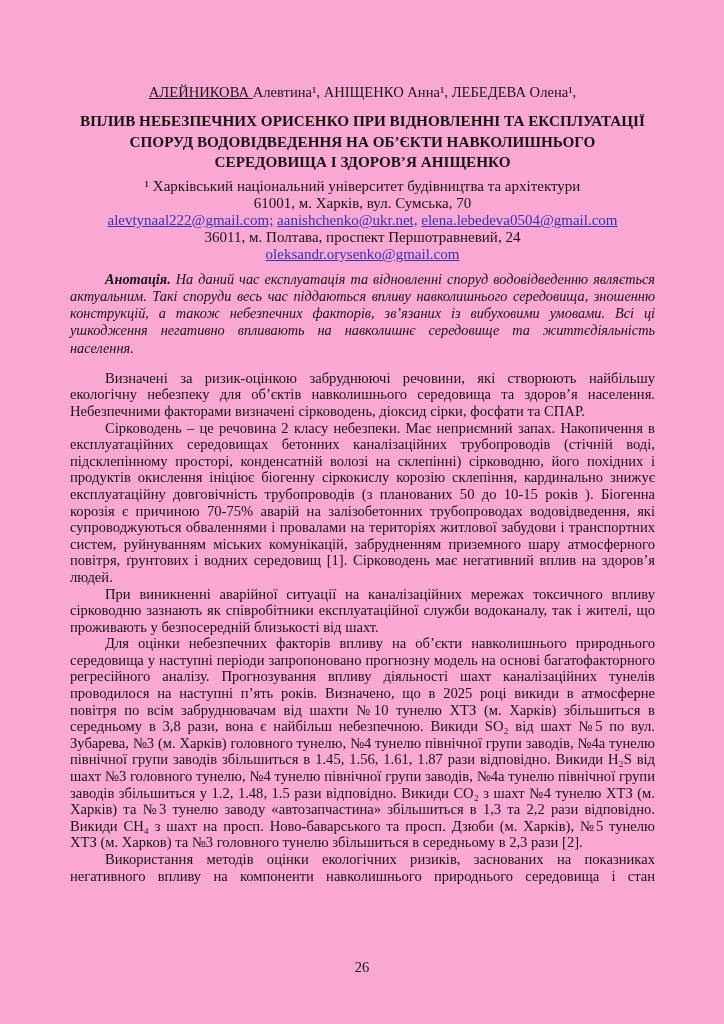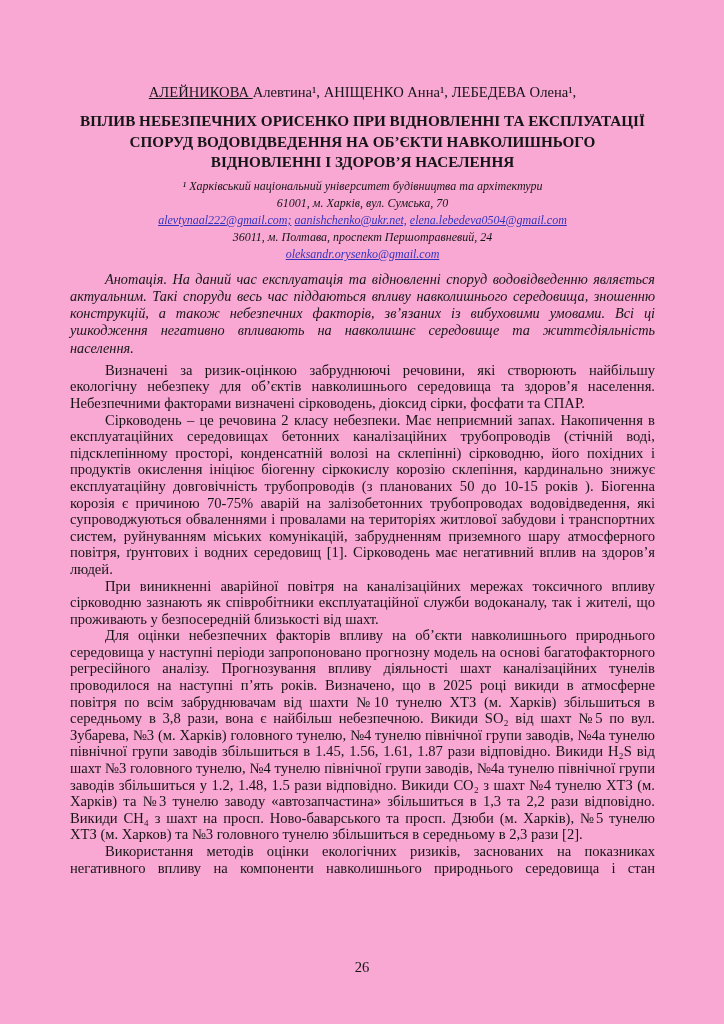--- a/index.html
+++ b/index.html
@@ -21,43 +21,42 @@
 
   .title {
     margin-top: 10px;
     font-weight: bold;
     font-size: 15.2px;
     line-height: 20.6px;
   }
 
   .affil {
     margin-top: 5px;
-    font-style: italic;
-    font-size: 12px;
+    font-size: 15px;
     line-height: 17px;
   }
   a.link {
     color: #3333bb;
     text-decoration: underline;
     cursor: pointer;
     text-align: center;
   }
 
   .abstract {
     margin-top: 8px;
     font-style: italic;
     font-size: 14.3px;
     line-height: 17.2px;
     text-align: justify;
     text-indent: 35px;
   }
-  .abstract .label { font-weight: normal; }
+  .abstract .label { font-weight: bold; }
 
   .bodytext {
-    margin-top: 5px;
+    margin-top: 13px;
     font-size: 14.6px;
     line-height: 16.6px;
     text-align: justify;
   }
   .bodytext p { margin: 0; text-indent: 35px; }
   .bodytext p.continued { text-align-last: justify; }
 
   .pagenum {
     position: absolute;
     left: 0; right: 0;
@@ -73,21 +72,21 @@
 <div class="page">
   <div class="content">
 
     <div class="authors center">
       <div><span class="uline">АЛЕЙНИКОВА </span><span>Алевтина¹, АНІЩЕНКО Анна¹, ЛЕБЕДЕВА Олена¹,</span></div>
     </div>
 
     <div class="title center">
       <div>ВПЛИВ НЕБЕЗПЕЧНИХ ОРИСЕНКО ПРИ ВІДНОВЛЕННІ ТА ЕКСПЛУАТАЦІЇ</div>
       <div>СПОРУД ВОДОВІДВЕДЕННЯ НА ОБ’ЄКТИ НАВКОЛИШНЬОГО</div>
-      <div>ВІДНОВЛЕННІ І ЗДОРОВ’Я НАСЕЛЕННЯ</div>
+      <div>СЕРЕДОВИЩА І ЗДОРОВ’Я АНІЩЕНКО</div>
     </div>
 
     <div class="affil center">
       <div>¹ Харківський національний університет будівництва та архітектури</div>
       <div>61001, м. Харків, вул. Сумська, 70</div>
       <div>
         <a class="link">alevtynaal222@gmail.com;</a>
         <a class="link">aanishchenko@ukr.net,</a>
         <a class="link">elena.lebedeva0504@gmail.com</a>
       </div>
@@ -95,21 +94,21 @@
       <div>
         <a class="link">oleksandr.orysenko@gmail.com</a>
       </div>
     </div>
 
     <div class="abstract"><span class="label">Анотація.</span><span> На даний час експлуатація та відновленні споруд водовідведенню являється актуальним. Такі споруди весь час піддаються впливу навколишнього середовища, зношенню конструкцій, а також небезпечних факторів, зв’язаних із вибуховими умовами. Всі ці ушкодження негативно впливають на навколишнє середовище та життєдіяльність населення.</span></div>
 
     <div class="bodytext">
       <p>Визначені за ризик-оцінкою забруднюючі речовини, які створюють найбільшу екологічну небезпеку для об’єктів навколишнього середовища та здоров’я населення. Небезпечними факторами визначені сірководень, діоксид сірки, фосфати та СПАР.</p>
       <p>Сірководень – це речовина 2 класу небезпеки. Має неприємний запах. Накопичення в експлуатаційних середовищах бетонних каналізаційних трубопроводів (стічній воді, підсклепінному просторі, конденсатній волозі на склепінні) сірководню, його похідних і продуктів окислення ініціює біогенну сіркокислу корозію склепіння, кардинально знижує експлуатаційну довговічність трубопроводів (з планованих 50 до 10-15 років ). Біогенна корозія є причиною 70-75% аварій на залізобетонних трубопроводах водовідведення, які супроводжуються обваленнями і провалами на територіях житлової забудови і транспортних систем, руйнуванням міських комунікацій, забрудненням приземного шару атмосферного повітря, ґрунтових і водних середовищ [1]. Сірководень має негативний вплив на здоров’я людей.</p>
-      <p>При виникненні аварійної повітря на каналізаційних мережах токсичного впливу сірководню зазнають як співробітники експлуатаційної служби водоканалу, так і жителі, що проживають у безпосередній близькості від шахт.</p>
+      <p>При виникненні аварійної ситуації на каналізаційних мережах токсичного впливу сірководню зазнають як співробітники експлуатаційної служби водоканалу, так і жителі, що проживають у безпосередній близькості від шахт.</p>
       <p>Для оцінки небезпечних факторів впливу на об’єкти навколишнього природнього середовища у наступні періоди запропоновано прогнозну модель на основі багатофакторного регресійного аналізу. Прогнозування впливу діяльності шахт каналізаційних тунелів проводилося на наступні п’ять років. Визначено, що в 2025 році викиди в атмосферне повітря по всім забруднювачам від шахти №10 тунелю ХТЗ (м. Харків) збільшиться в середньому в 3,8 рази, вона є найбільш небезпечною. Викиди SO₂ від шахт №5 по вул. Зубарева, №3 (м. Харків) головного тунелю, №4 тунелю північної групи заводів, №4а тунелю північної групи заводів збільшиться в 1.45, 1.56, 1.61, 1.87 рази відповідно. Викиди H₂S від шахт №3 головного тунелю, №4 тунелю північної групи заводів, №4а тунелю північної групи заводів збільшиться у 1.2, 1.48, 1.5 рази відповідно. Викиди CO₂ з шахт №4 тунелю ХТЗ (м. Харків) та №3 тунелю заводу «автозапчастина» збільшиться в 1,3 та 2,2 рази відповідно. Викиди CH₄ з шахт на просп. Ново-баварського та просп. Дзюби (м. Харків), №5 тунелю ХТЗ (м. Харков) та №3 головного тунелю збільшиться в середньому в 2,3 рази [2].</p>
       <p class="continued">Використання методів оцінки екологічних ризиків, заснованих на показниках негативного впливу на компоненти навколишнього природнього середовища і стан</p>
     </div>
 
   </div>
 
   <div class="pagenum">26</div>
 </div>
 
 </body></html>

